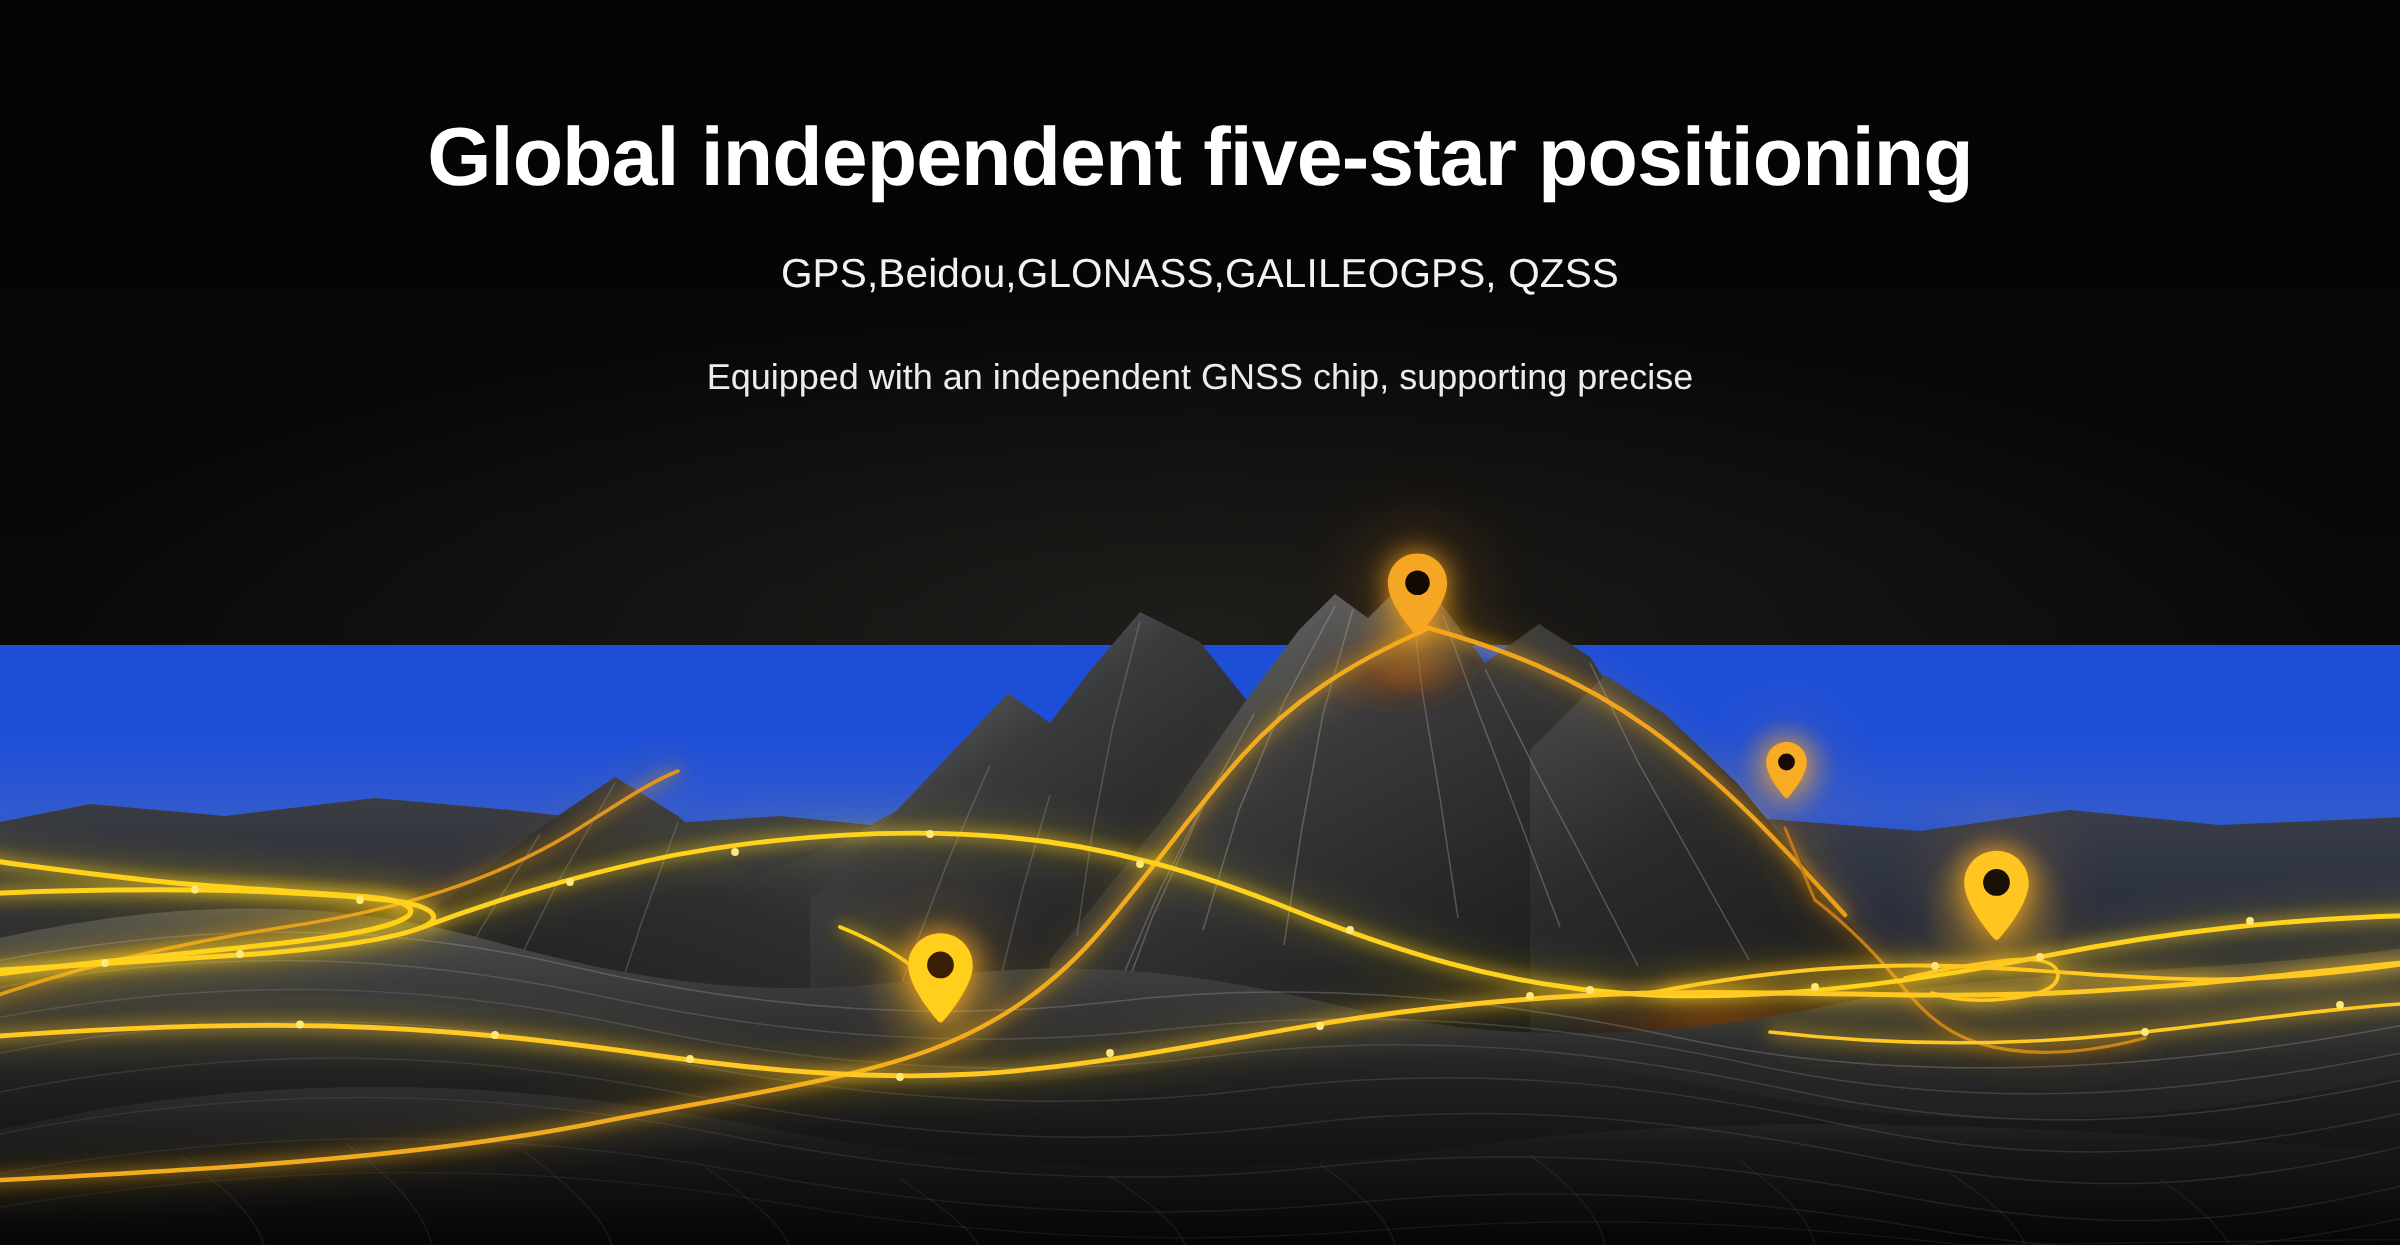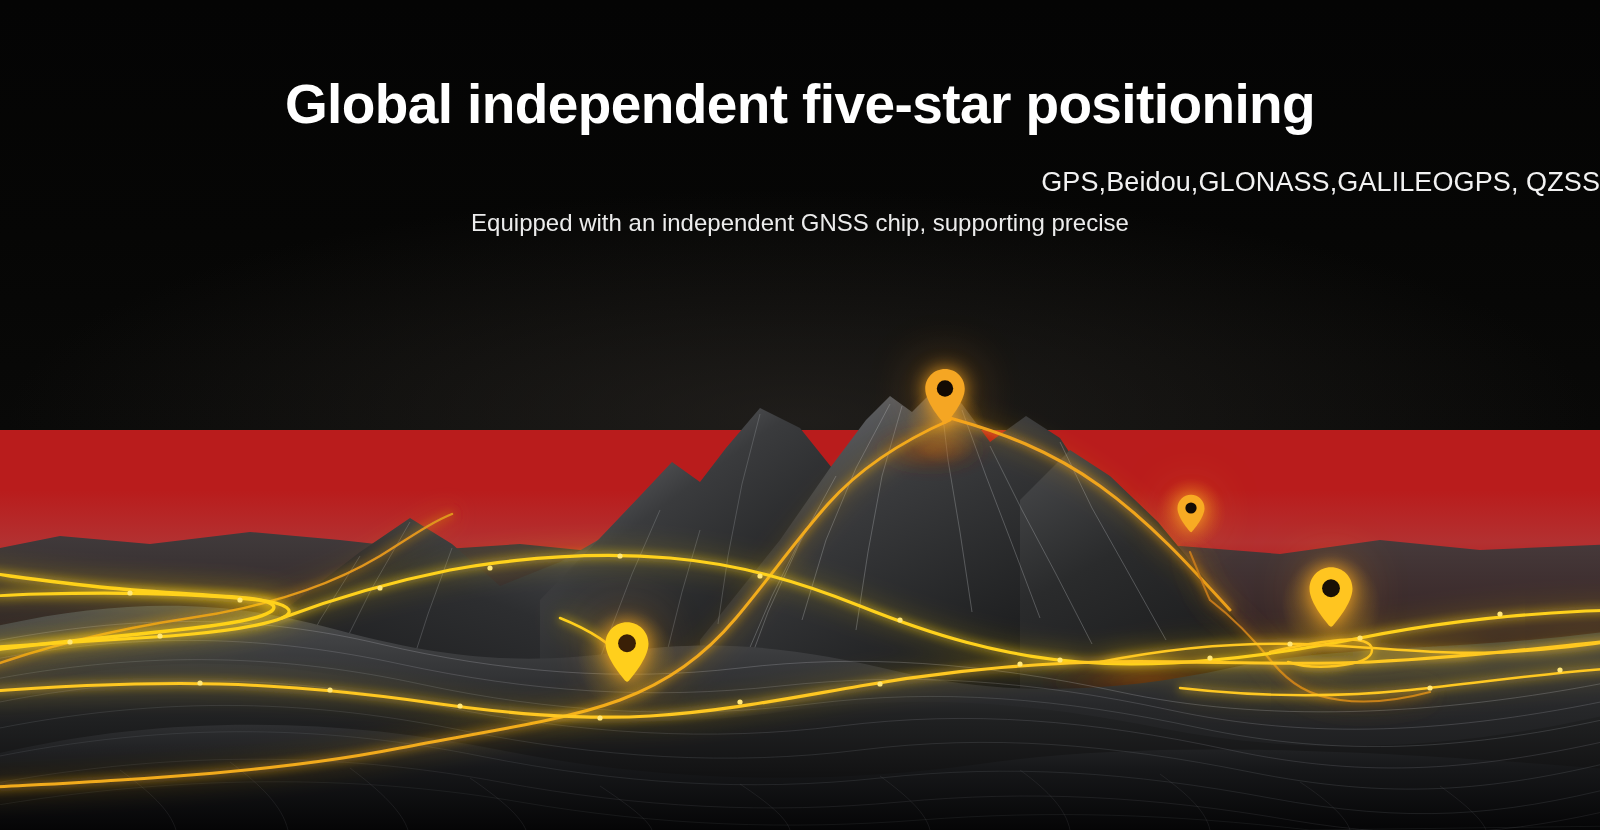--- a/index.html
+++ b/index.html
@@ -6,21 +6,21 @@
   * { margin:0; padding:0; box-sizing:border-box; }
   html, body { background:#000; }
   body {
     font-family: "Liberation Sans", "DejaVu Sans", sans-serif;
     width:1600px; height:830px; overflow:hidden;
   }
 
   .hero {
     position:relative;
     width:1600px; height:830px;
-    background:#b91c1c;
+    background:#1d4ed8;
     overflow:hidden;
   }
 
   
   .sky {
     position:absolute; left:0; top:0; width:1600px; height:430px;
     background:
       radial-gradient(ellipse 1100px 320px at 800px 420px, rgba(50,46,42,0.55) 0%, rgba(14,13,12,0.0) 72%),
       linear-gradient(180deg, #040404 0%, #060605 55%, #090908 100%);
   }
@@ -38,24 +38,23 @@
     letter-spacing:-0.6px;
     line-height:1.18;
     white-space:nowrap;
   }
   .satlist {
     margin-top:30px;
     color:#f2f2f2;
     font-size:27px;
     font-weight:400;
     letter-spacing:0.1px;
-    text-align:right;
   }
   .desc {
-    margin-top:7px;
+    margin-top:36px;
     color:#ececec;
     font-size:24px;
     font-weight:300;
     line-height:1.54;
   }
   .desc-line { display:block; }
 
   
   .terrain-wrap {
     position:absolute; left:0; top:300px; width:1600px; height:530px;

